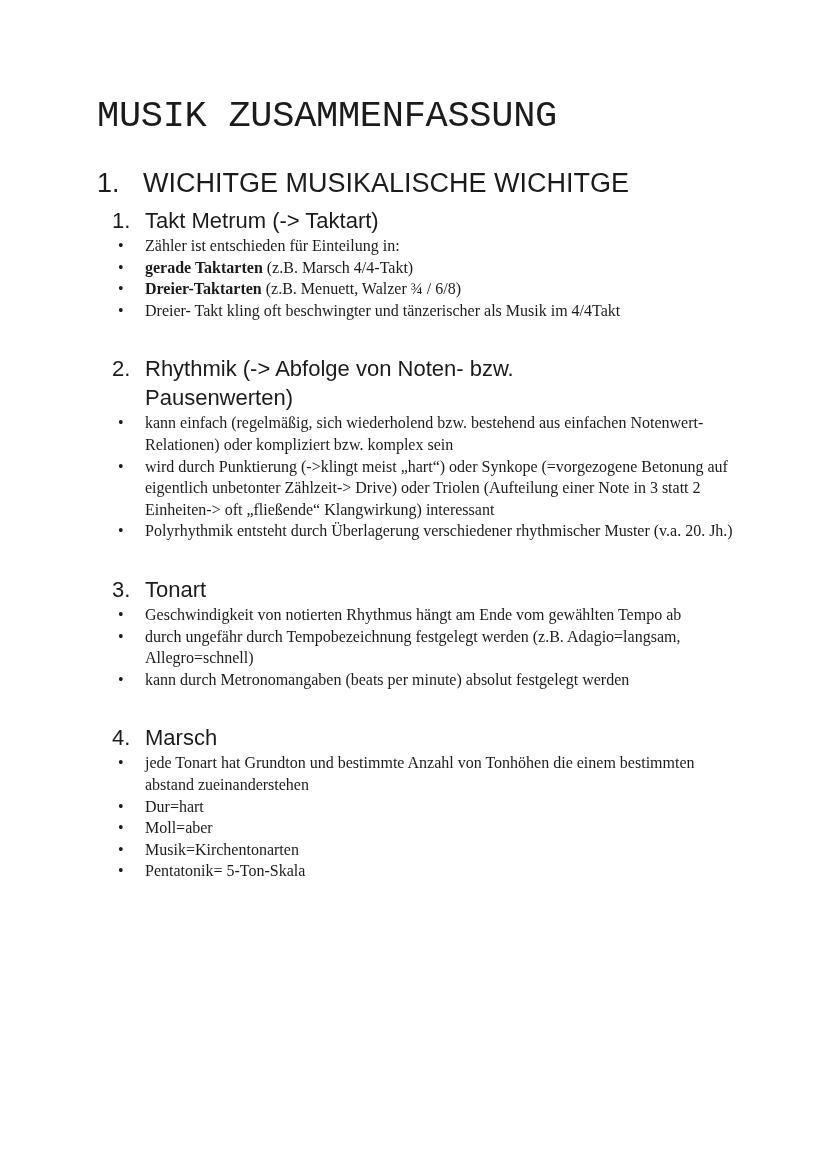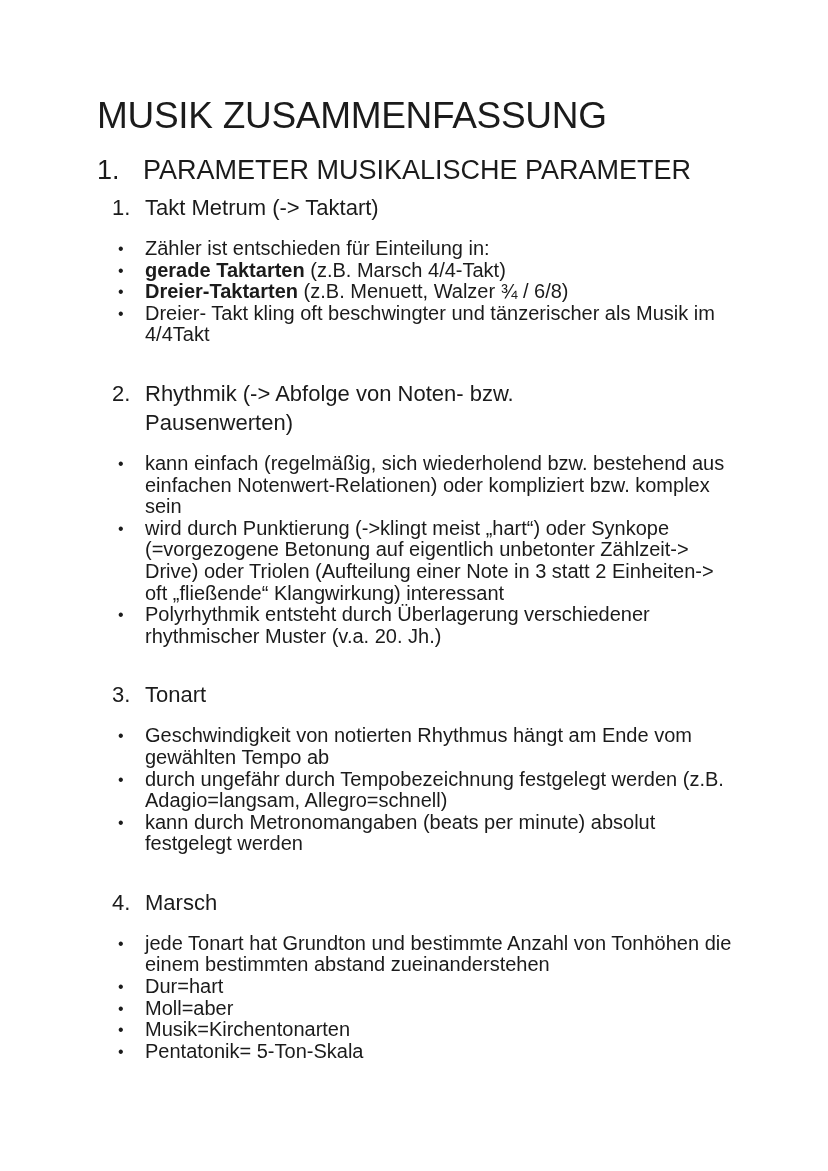--- a/index.html
+++ b/index.html
@@ -14,26 +14,27 @@
   }
   .page {
     box-sizing: border-box;
     width: 828px;
     height: 1171px;
     padding: 95px 90px 0 97px;
     color: #1b1b1b;
     font-family: "Liberation Sans", "DejaVu Sans", sans-serif;
   }
   .doc-title {
-    margin: 0 0 19px 0;
+    margin: 0 0 32px 0;
     font-size: 37px;
     line-height: 42px;
     font-weight: 400;
     letter-spacing: -0.3px;
     white-space: nowrap;
+    font-family: Liberation Mono, monospace;
   }
   .h-main {
     display: flex;
     font-size: 27px;
     line-height: 28px;
     font-weight: 400;
     margin: 0 0 9px 0;
   }
   .h-main .num {
     width: 46px;
@@ -50,25 +51,26 @@
   }
   .section-title .num {
     width: 33px;
     flex-shrink: 0;
   }
   .section-title .ttl {
     max-width: 460px;
   }
   ul.bullets {
     list-style: none;
-    margin: 16px 0 0 0;
+    margin: 0 0 0 0;
     padding: 0 0 0 48px;
-    font-size: 20px;
+    font-size: 16px;
     line-height: 21.6px;
     max-width: 638px;
+    font-family: Liberation Serif, serif;
   }
   ul.bullets li {
     position: relative;
     max-width: 590px;
   }
   ul.bullets li::before {
     content: "\2022";
     position: absolute;
     left: -27px;
     top: 0;
@@ -78,21 +80,21 @@
 </style>
 </head>
 <body>
 
 <div class="page">
 
   <h1 class="doc-title">MUSIK ZUSAMMENFASSUNG</h1>
 
   <div class="h-main">
     <span class="num">1.</span>
-    <span class="txt">PARAMETER MUSIKALISCHE PARAMETER</span>
+    <span class="txt">WICHITGE MUSIKALISCHE WICHITGE</span>
   </div>
 
   <div class="section">
     <div class="section-title">
       <span class="num">1.</span>
       <span class="ttl">Takt Metrum (-&gt; Taktart)</span>
     </div>
     <ul class="bullets">
       <li><span class="b"></span><span>Zähler ist entschieden für Einteilung in:</span></li>
       <li><span class="b">gerade Taktarten</span><span> (z.B. Marsch 4/4-Takt)</span></li>

